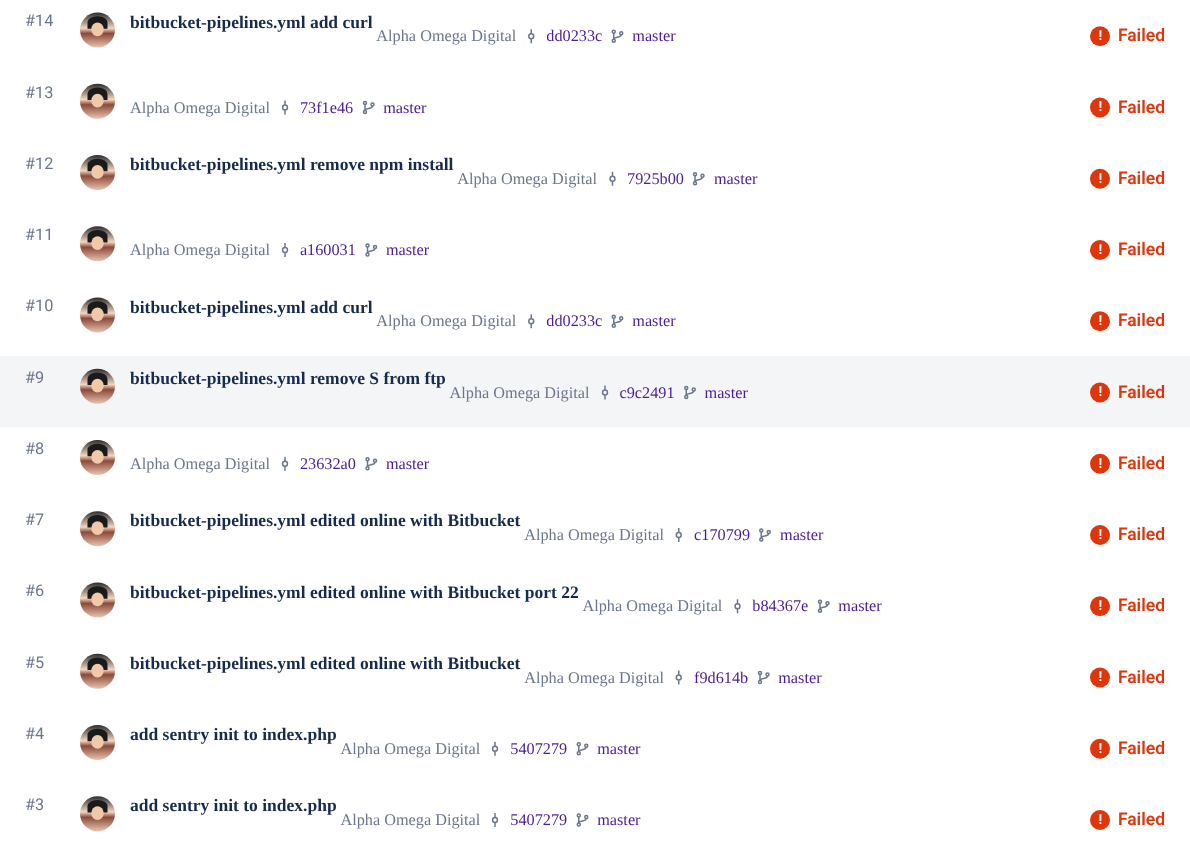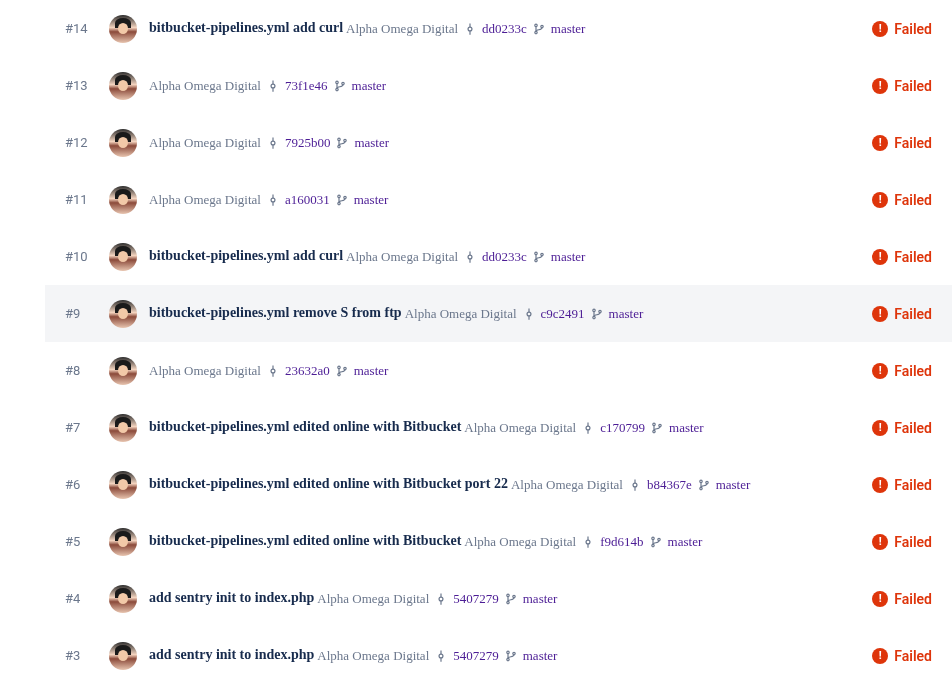--- a/index.html
+++ b/index.html
@@ -13,26 +13,24 @@
       font-size: 14px;
       color: #172b4d;
       width: 952px;
     }
     .pipeline-list {
       display: flex;
       flex-direction: column;
     }
     .pipeline-row {
       display: flex;
-      align-items: center;
       padding: 10px 20px;
       border-bottom: 0px solid #dfe1e6;
       min-height: 57px;
       gap: 12px;
-      margin-left: 45px;
     }
     .pipeline-row.hovered {
       background: #f4f5f7;
     }
     .run-number {
       color: #6b778c;
       font-size: 13px;
       width: 32px;
       text-align: left;
       flex-shrink: 0;
@@ -194,20 +192,21 @@
     <div class="status-badge">
       <span class="status-icon">!</span>
       <span>Failed</span>
     </div>
   </div>
 
   <div class="pipeline-row">
     <div class="run-number">#12</div>
     <div class="avatar"></div>
     <div class="pipeline-info">
+      <div class="pipeline-title">bitbucket-pipelines.yml remove npm install</div>
       <div class="pipeline-meta">
         <span class="meta-author">Alpha Omega Digital</span>
         <span class="meta-icon">
           <svg viewBox="0 0 16 16" fill="none" stroke="currentColor" stroke-width="1.6">
             <circle cx="8" cy="8" r="2.6"></circle>
             <line x1="8" y1="0.5" x2="8" y2="5.2"></line>
             <line x1="8" y1="10.8" x2="8" y2="15.5"></line>
           </svg>
         </span>
         <span class="commit-hash">7925b00</span>

